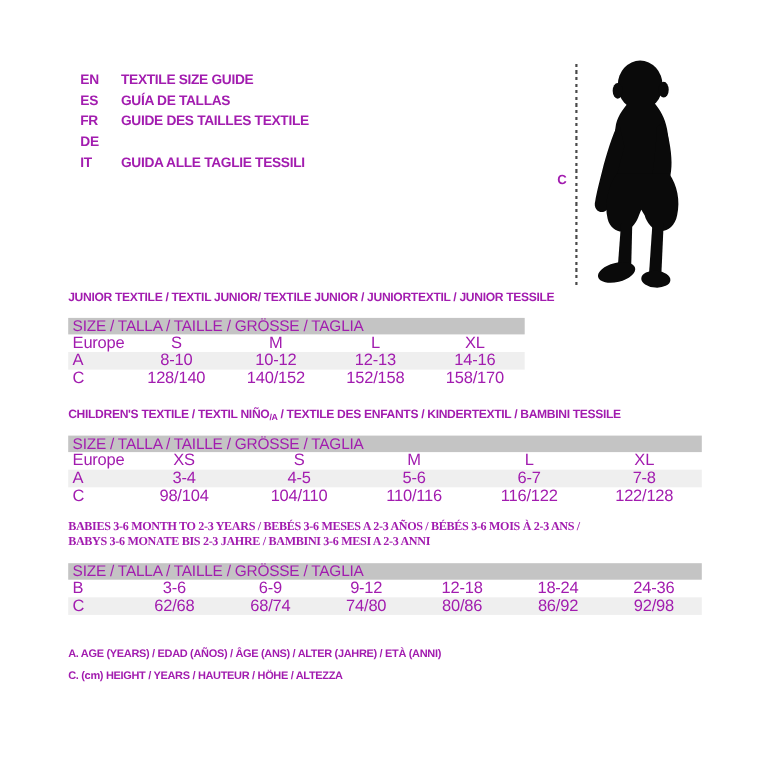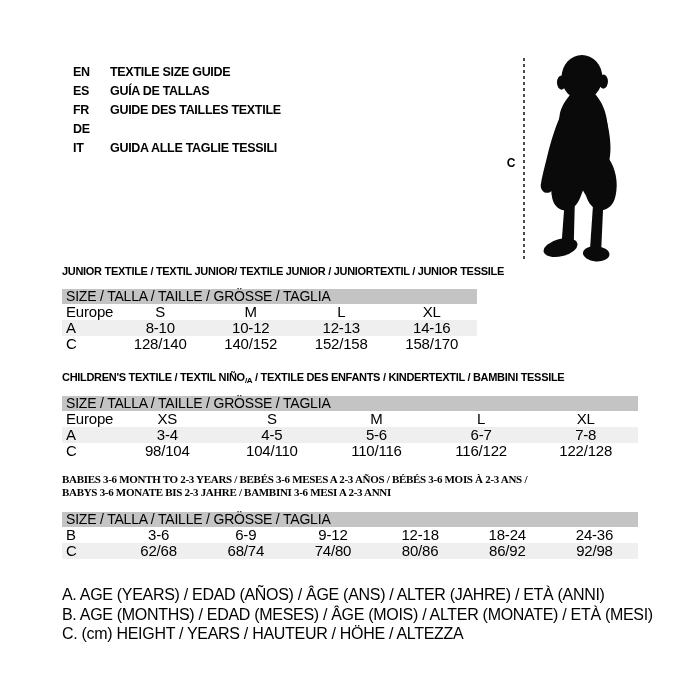--- a/index.html
+++ b/index.html
@@ -3,21 +3,21 @@
 <meta charset="utf-8">
 <style>
   * { margin: 0; padding: 0; box-sizing: border-box; }
   html, body { background: #ffffff; }
   .canvas {
     position: relative;
     width: 700px;
     height: 700px;
     background: #ffffff;
     font-family: "Liberation Sans", sans-serif;
-    color: #000000;
+    color: #a21caf;
     overflow: hidden;
   }
 
   
   .lang-block { position: absolute; left: 73px; top: 63px; }
   .lang-row { display: flex; height: 19px; line-height: 19px; }
   .lang-code {
     width: 37px; font-size: 12.5px; font-weight: 700; letter-spacing: -0.3px;
   }
   .lang-label { font-size: 12.5px; font-weight: 700; letter-spacing: -0.3px; }
@@ -46,21 +46,21 @@
     font-size: 14px; letter-spacing: -0.2px; padding-left: 4px;
   }
   .t-row { display: flex; height: 16px; line-height: 16px; font-size: 15px; letter-spacing: -0.2px; }
   .t-row.alt { background: #efefef; }
   .t-label { width: 53px; padding-left: 4px; flex: none; }
   .t-cell { flex: 1; text-align: center; }
 
   
   .footnotes { position: absolute; left: 62px; top: 585px; }
   .footnote {
-    font-size: 16px; font-weight: 400; letter-spacing: -0.3px;
+    font-size: 10px; font-weight: 700; letter-spacing: -0.3px;
     height: 19.5px; line-height: 19.5px; white-space: nowrap;
   }
 </style>
 </head>
 <body>
 
 <div class="canvas">
 
   <div class="lang-block">
     <div class="lang-row">
@@ -181,17 +181,16 @@
       <span class="t-cell">68/74</span>
       <span class="t-cell">74/80</span>
       <span class="t-cell">80/86</span>
       <span class="t-cell">86/92</span>
       <span class="t-cell">92/98</span>
     </div>
   </div>
 
   <div class="footnotes">
     <div class="footnote">A. AGE (YEARS) / EDAD (AÑOS) / ÂGE (ANS) / ALTER (JAHRE) / ETÀ (ANNI)</div>
-    <div class="footnote">B. AGE (MONTHS) / EDAD (MESES) / ÂGE (MOIS) / ALTER (MONATE) / ETÀ (MESI)</div>
     <div class="footnote">C. (cm) HEIGHT / YEARS / HAUTEUR / HÖHE / ALTEZZA</div>
   </div>
 
 </div>
 
 </body></html>

